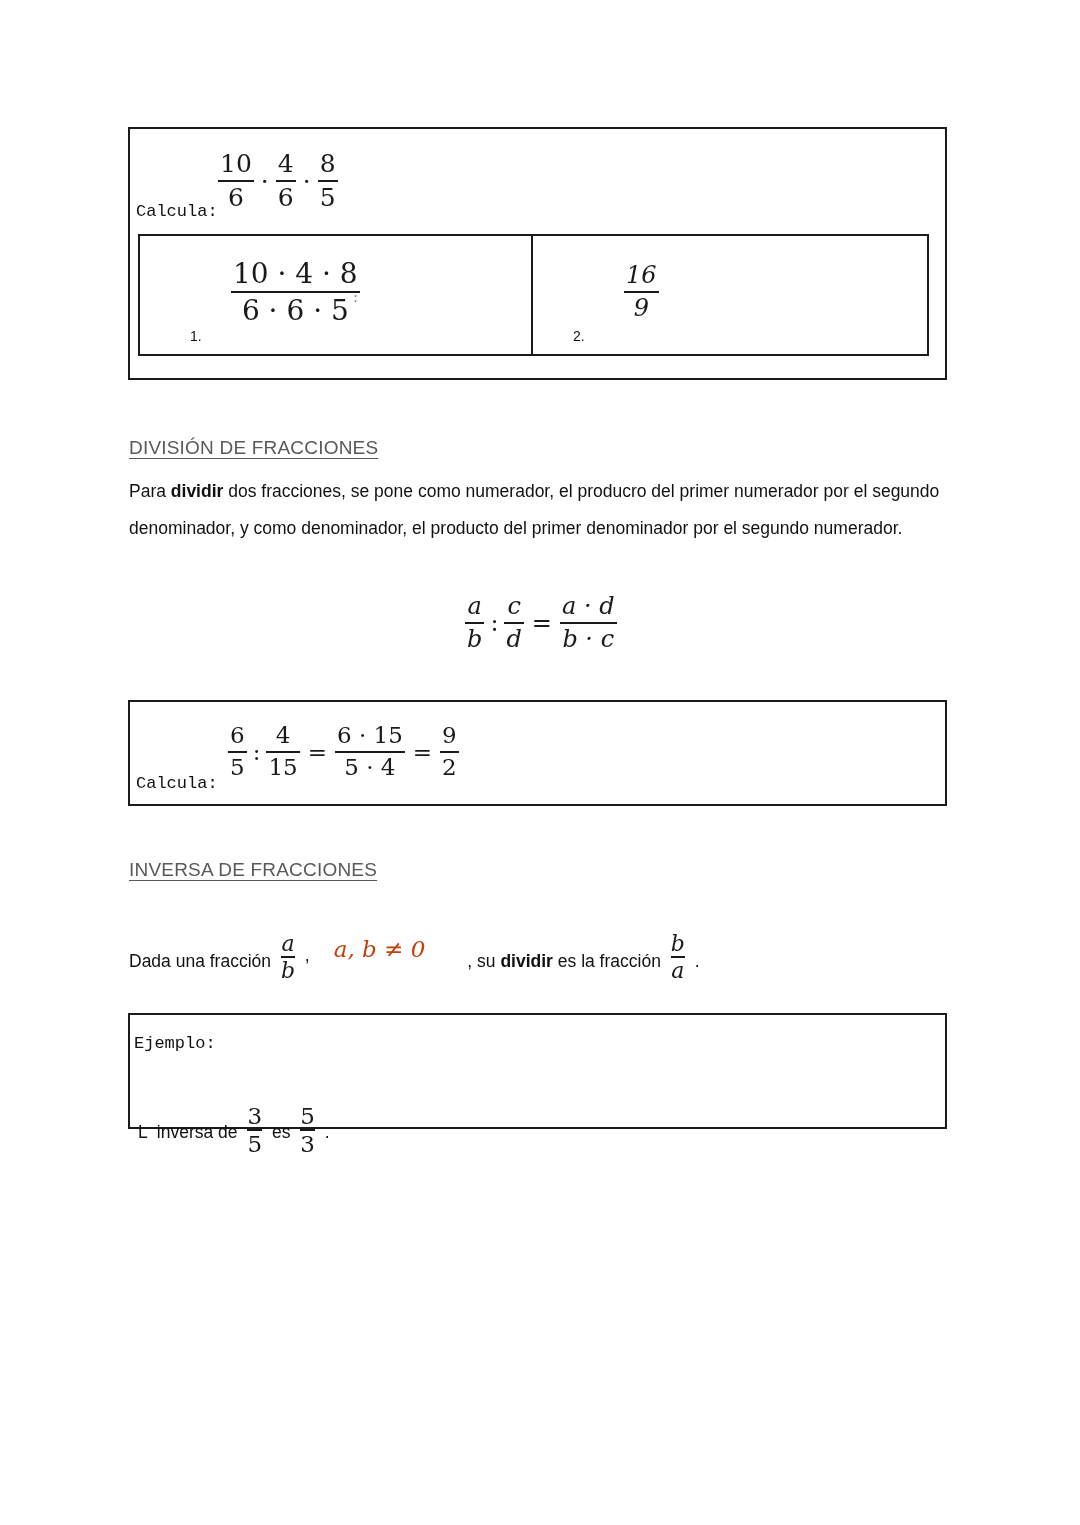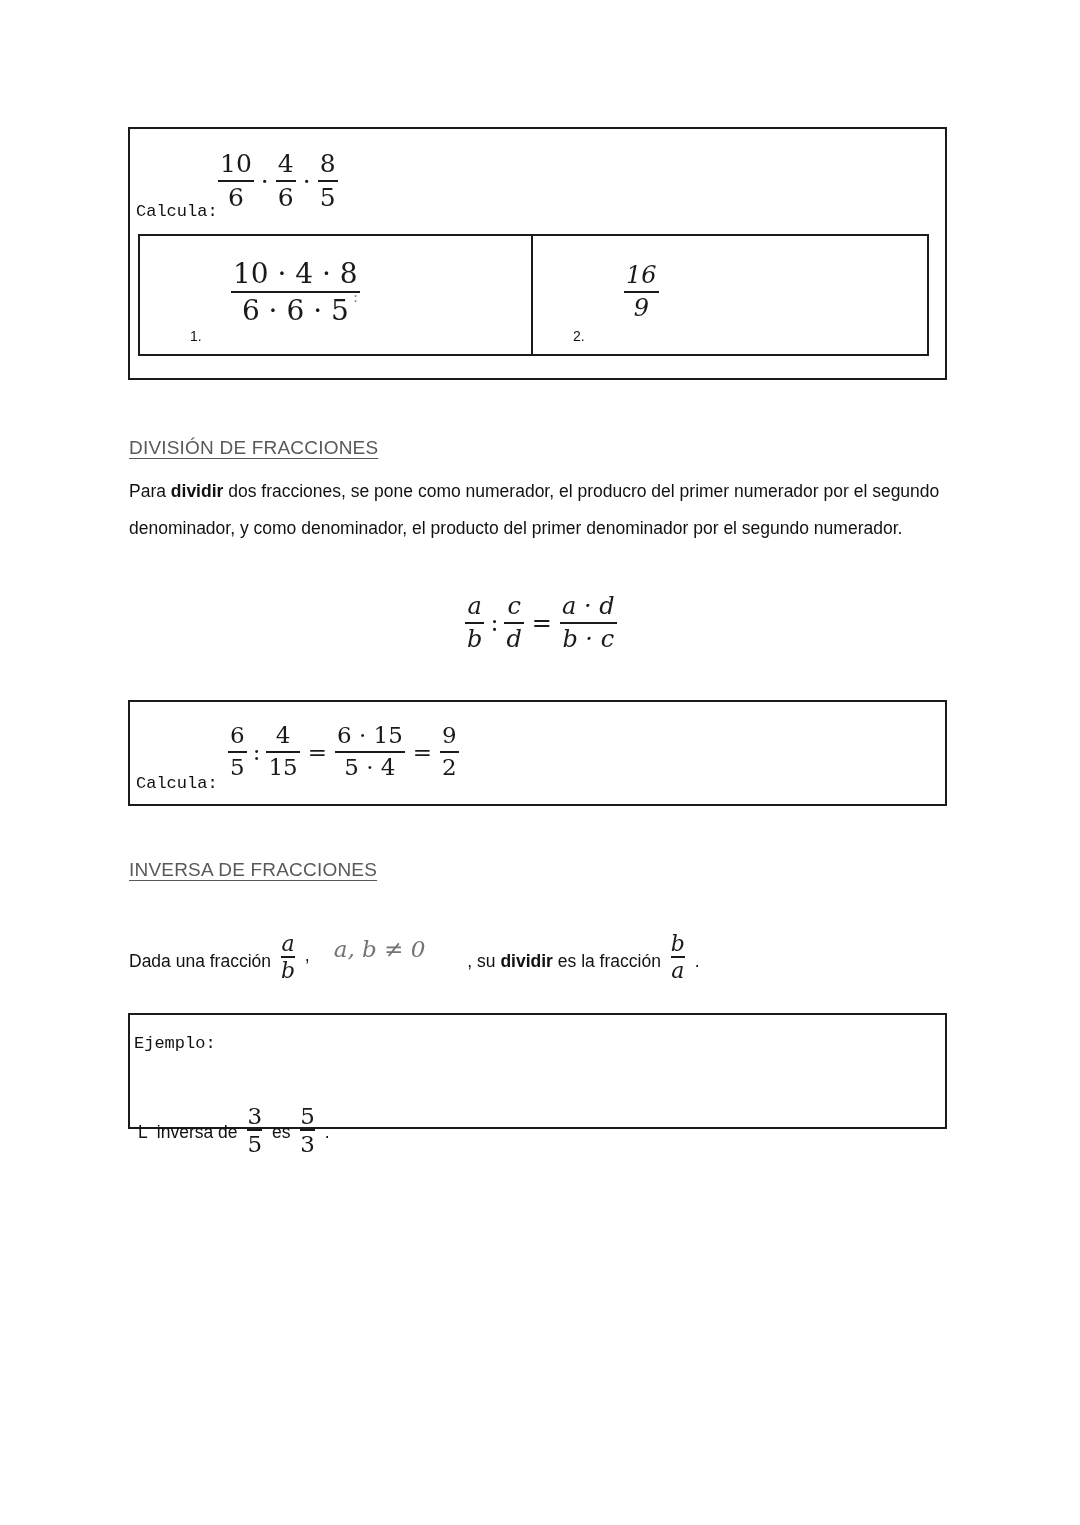--- a/index.html
+++ b/index.html
@@ -285,21 +285,21 @@
   <div class="heading" style="left:129px; top:860px;">INVERSA DE FRACCIONES</div>
 
   <div class="inline-line" style="left:129px; top:948px;">
     <span>Dada una fracción </span>
     <span class="inline-frac">
       <span>a</span>
       <span class="bar"></span>
       <span>b</span>
     </span>
     <span style="position:relative; top:-6px;"> ,</span>
-    <span style="font-family:'DejaVu Serif', serif; font-style:italic; font-size:23px; color:#737373; position:relative; top:-10px; margin-left:24px;">a, b ≠ 0</span>
+    <span style="font-family:'DejaVu Serif', serif; font-style:italic; font-size:23px; color:#c2410c; position:relative; top:-10px; margin-left:24px;">a, b ≠ 0</span>
     <span style="margin-left:42px;">, su </span>
     <b>dividir</b>
     <span> es la fracción </span>
     <span class="inline-frac">
       <span>b</span>
       <span class="bar"></span>
       <span>a</span>
     </span>
     <span> .</span>
   </div>

